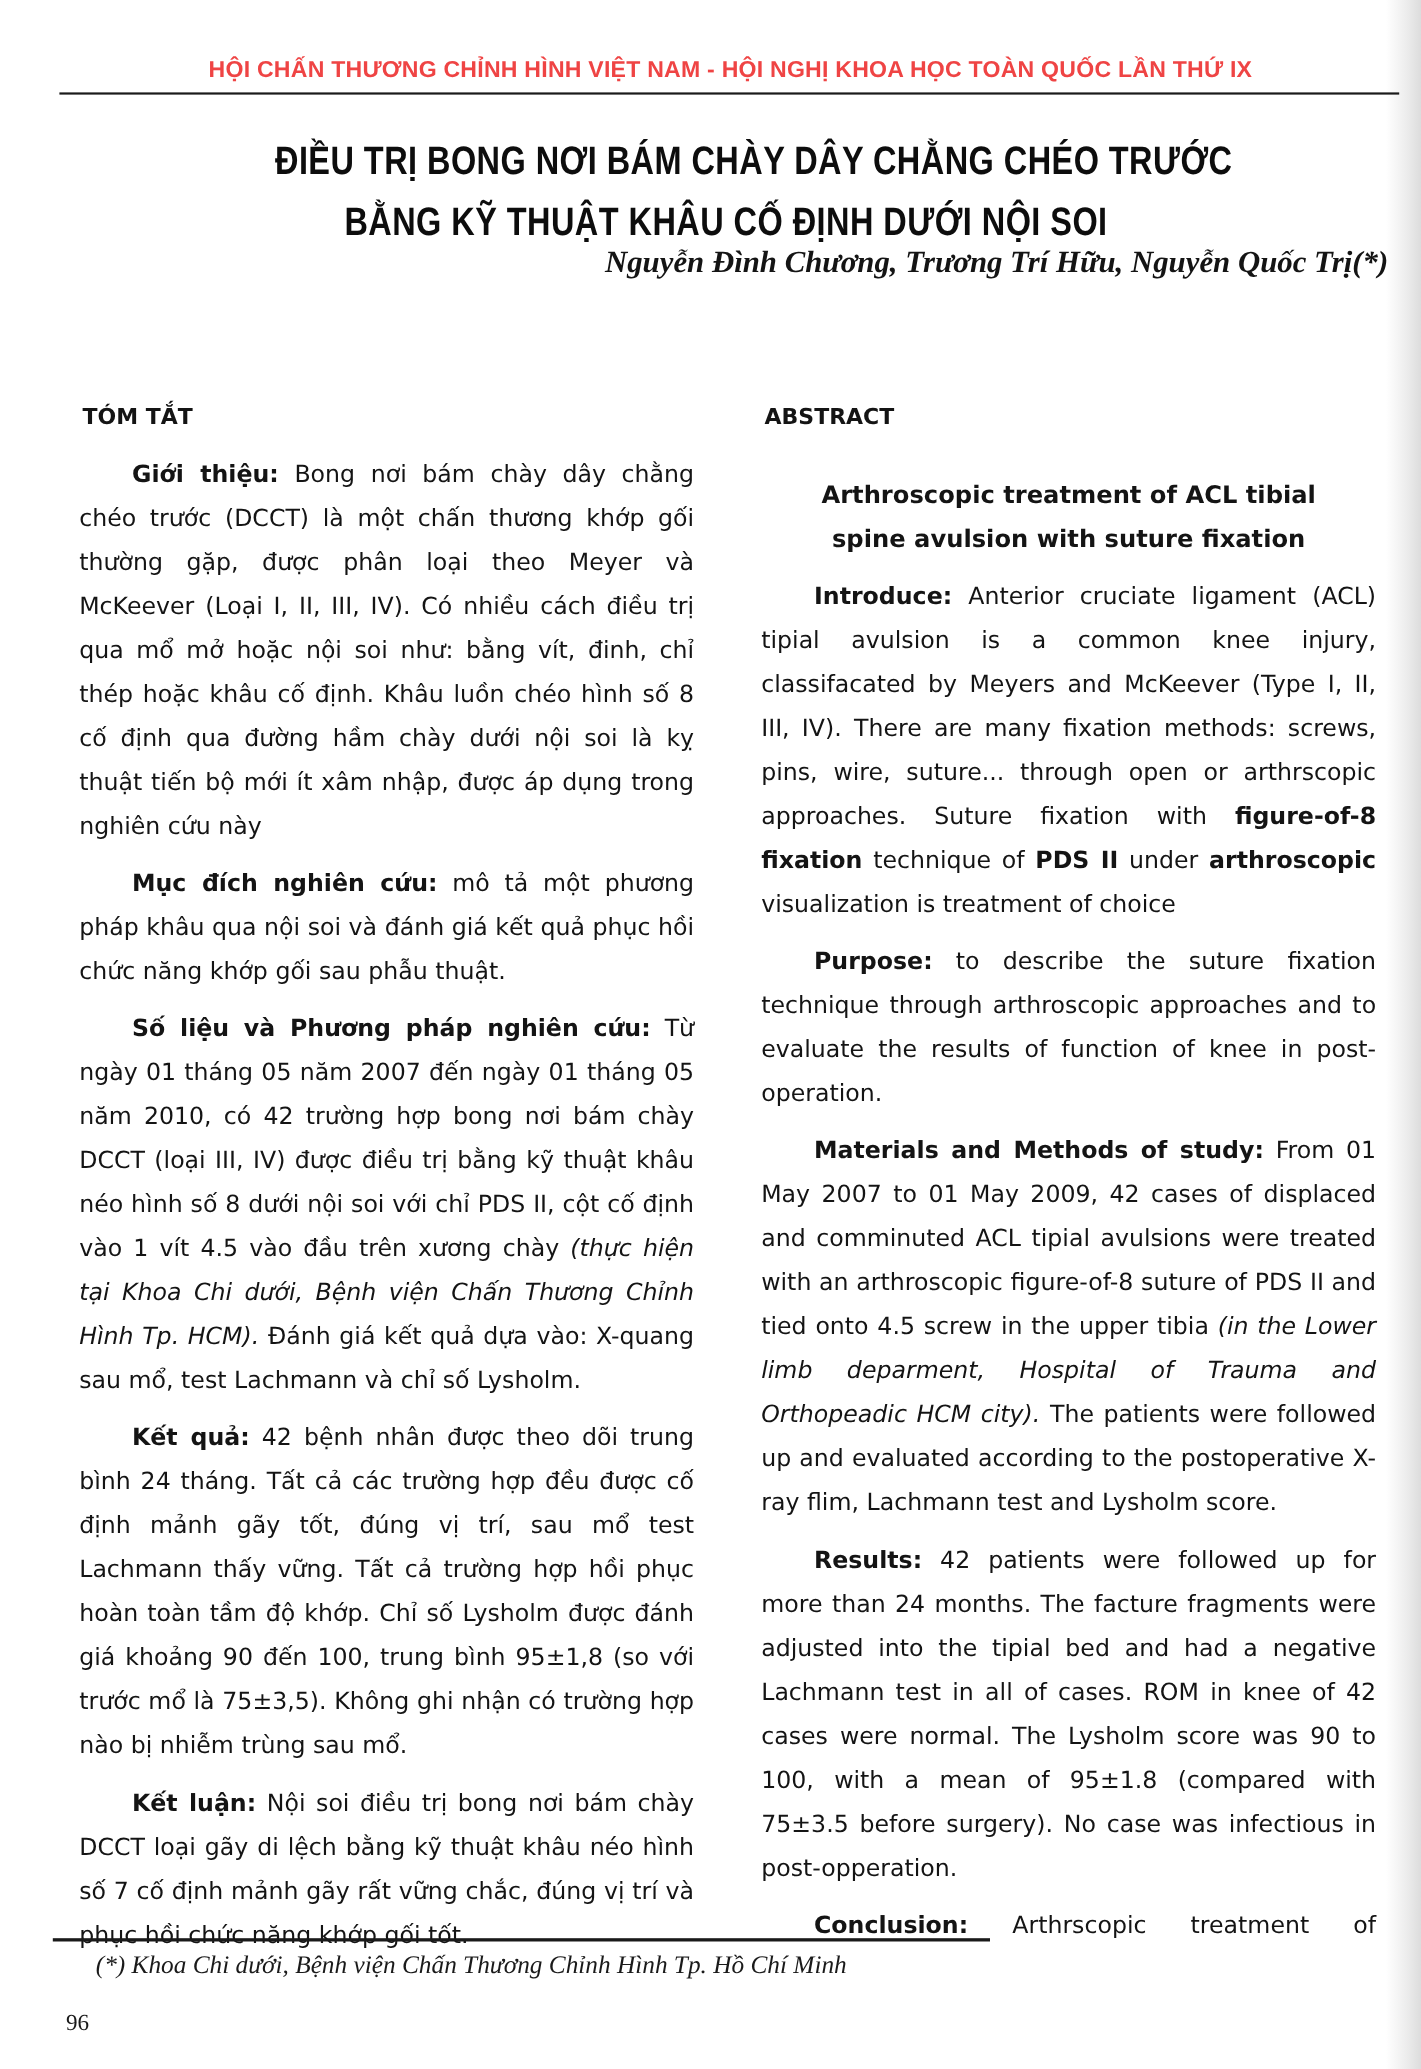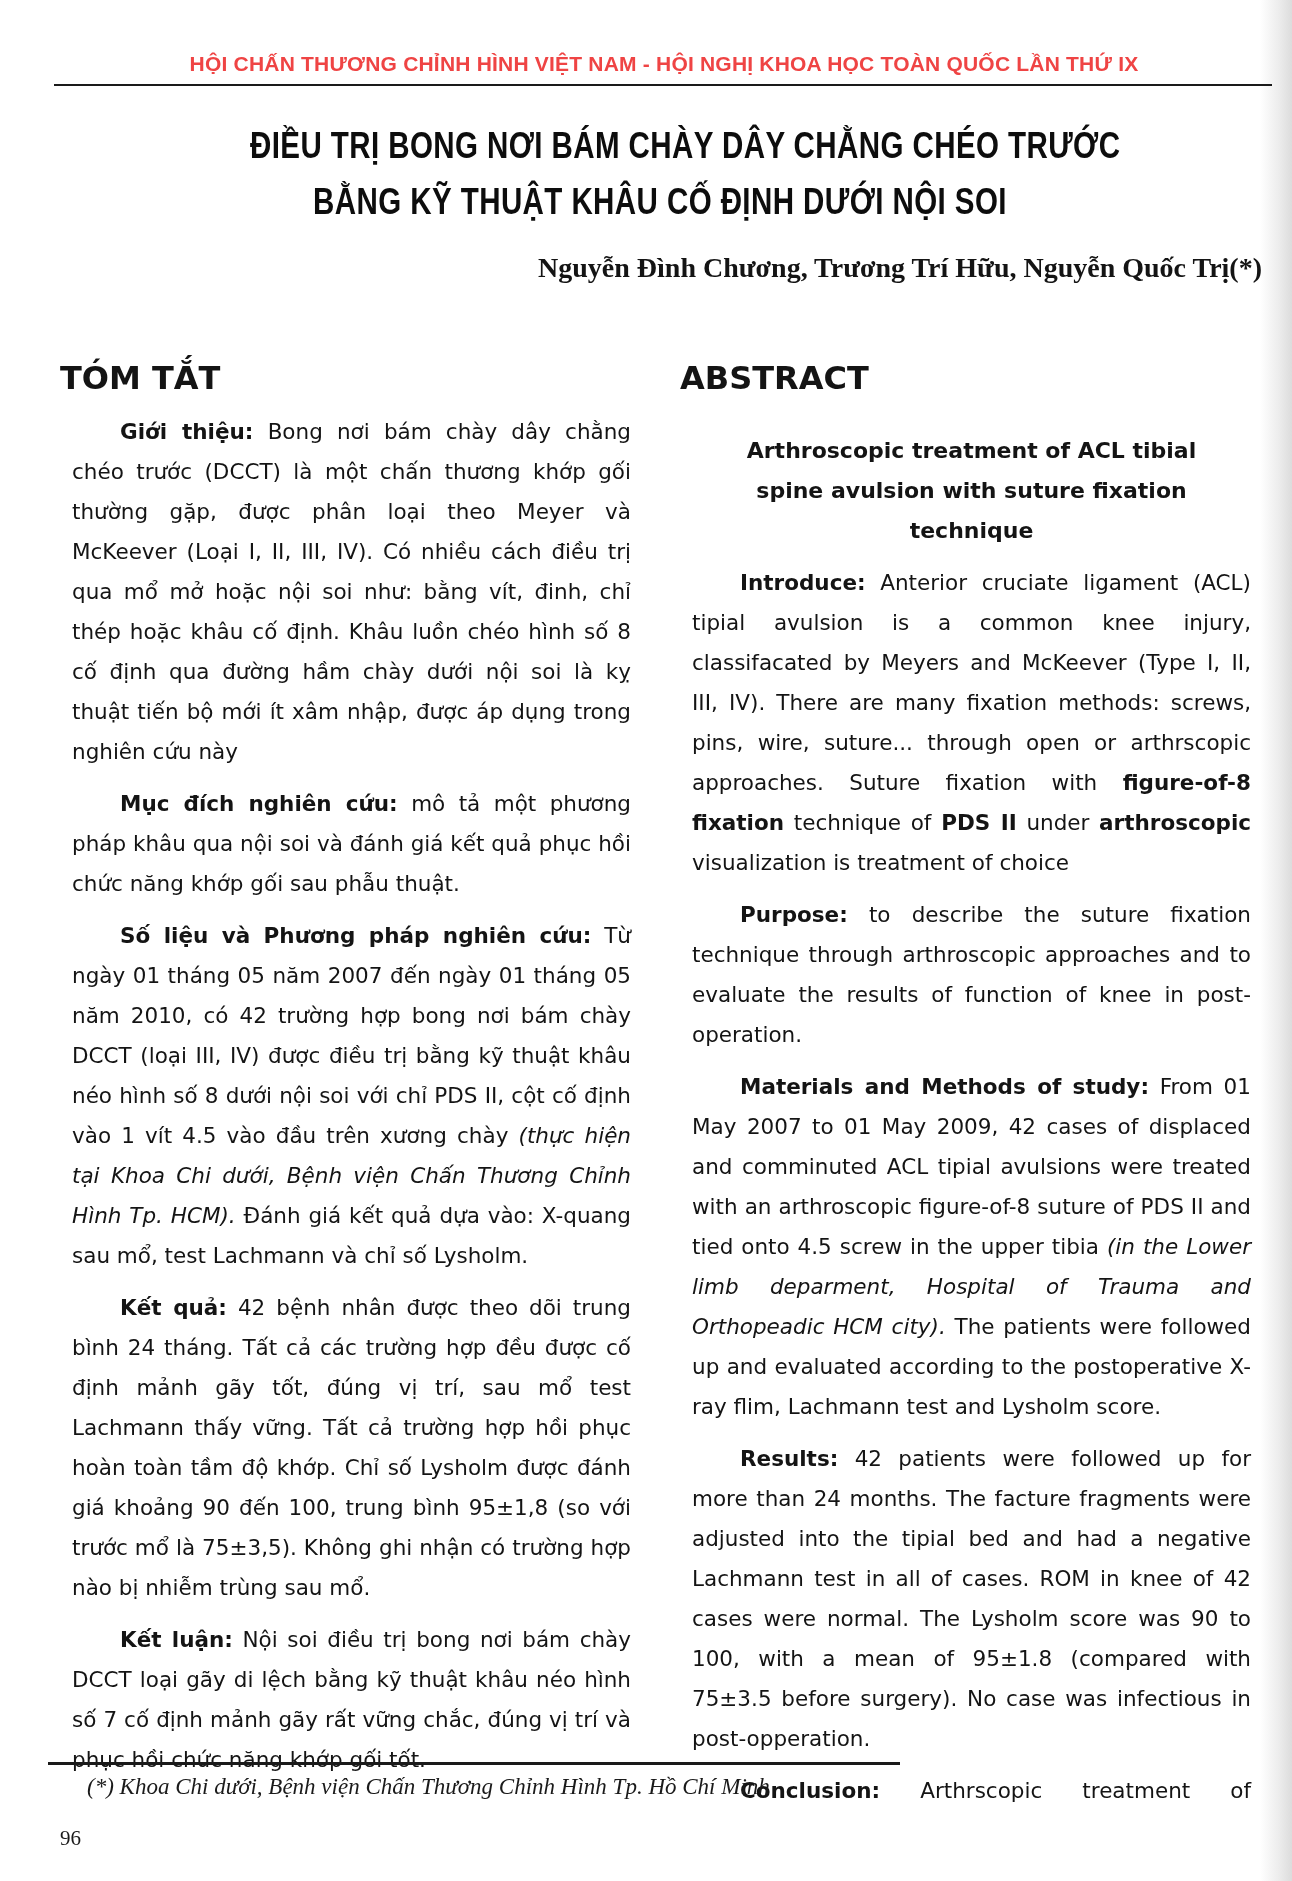--- a/index.html
+++ b/index.html
@@ -6,25 +6,25 @@
   body { width:1292px; height:1881px; position:relative; overflow:hidden; color:#141414; }
   .bleed { position:absolute; right:0; top:0; width:32px; height:1881px;
            background:linear-gradient(to right, #ffffff, #ececec 60%, #dcdcdc); }
   .running-header { position:absolute; top:52px; left:60px; width:1208px; text-align:center;
            font-family:"Liberation Sans", sans-serif; font-size:21px; font-weight:bold; letter-spacing:0.2px; color:#ef4444; }
   .header-rule { position:absolute; top:84px; left:54px; width:1218px; height:2px; background:#1a1a1a; }
   .title { position:absolute; top:118px; left:160px; width:1000px; text-align:center;
            font-family:"Liberation Sans", sans-serif; font-weight:bold; font-size:36px; line-height:56px;
            transform:scaleX(0.82); transform-origin:center top; letter-spacing:0.5px; color:#0d0d0d; }
   .title div { white-space:nowrap; }
-  .authors { position:absolute; top:252px; right:30px; font-family:"Liberation Serif", serif; font-weight:bold; font-size:28px; color:#141414; white-space:nowrap; }
+  .authors { position:absolute; top:223px; right:30px; font-family:"Liberation Serif", serif; font-weight:bold; font-size:28px; color:#141414; white-space:nowrap;font-style:italic; }
   .col { position:absolute; top:356px; width:583px; font-family:"DejaVu Sans", sans-serif; font-size:21.5px; line-height:40px; color:#141414; }
   .col.left { left:60px; }
   .col.right { left:680px; }
-  .sec-head { font-weight:bold; font-size:32px; line-height:44px; }
+  .sec-head { font-weight:bold; font-size:20px; line-height:44px;margin-left:15px; }
   .p { text-align:justify; text-align-last:left; margin:12px; }
   .p .ind { display:inline-block; width:48px; }
   .lbl { font-weight:bold; }
   .it { font-style:italic; }
   .en-title { text-align:center; font-weight:bold; font-size:22px; line-height:40px;margin-top:31px; }
   .foot-rule { position:absolute; top:1762px; left:48px; width:852px; height:3px; background:#1a1a1a; }
   .footnote { position:absolute; top:1774px; left:60px; font-family:"Liberation Serif", serif; font-style:italic; font-size:23px; color:#1a1a1a; white-space:nowrap;margin-left:27px; }
   .page-num { position:absolute; top:1826px; left:60px; font-family:"Liberation Serif", serif; font-size:21px; color:#1a1a1a; }
 </style>
 </head>
@@ -54,21 +54,20 @@
   <p class="p"><span class="ind"></span><span class="lbl">Kết quả:</span> <span>42 bệnh nhân được theo dõi trung bình 24 tháng. Tất cả các trường hợp đều được cố định  mảnh gãy tốt, đúng vị trí, sau mổ test Lachmann thấy vững. Tất cả trường hợp hồi phục hoàn toàn tầm độ khớp. Chỉ số Lysholm được đánh giá khoảng 90 đến 100, trung bình 95±1,8 (so với trước mổ là 75±3,5). Không ghi nhận có trường hợp nào bị nhiễm trùng sau mổ.</span></p>
 
   <p class="p"><span class="ind"></span><span class="lbl">Kết luận:</span> <span>Nội soi điều trị bong nơi bám chày DCCT loại gãy di lệch bằng kỹ thuật khâu néo hình số 7 cố định mảnh gãy rất vững chắc, đúng vị trí  và phục hồi chức năng khớp gối tốt.</span></p>
 </div>
 
 <div class="col right">
   <div class="sec-head">ABSTRACT</div>
   <div class="en-title">
     <div>Arthroscopic treatment of ACL tibial</div>
     <div>spine avulsion with suture fixation</div>
-    <div>technique</div>
   </div>
 
   <p class="p"><span class="ind"></span><span class="lbl">Introduce:</span> <span>Anterior cruciate ligament (ACL) tipial avulsion is a common knee injury, classifacated by Meyers and McKeever (Type I, II, III, IV). There are many fixation methods: screws, pins, wire, suture... through open or arthrscopic approaches. Suture fixation with</span> <span class="lbl">figure-of-8 fixation</span> <span>technique of</span> <span class="lbl">PDS II</span> <span>under</span> <span class="lbl">arthroscopic</span> <span>visualization is treatment of choice</span></p>
 
   <p class="p"><span class="ind"></span><span class="lbl">Purpose:</span> <span>to describe the suture fixation technique through arthroscopic approaches and to evaluate the results of function of knee in post-operation.</span></p>
 
   <p class="p"><span class="ind"></span><span class="lbl">Materials and Methods of study:</span> <span>From 01 May 2007 to 01 May 2009, 42 cases of displaced and comminuted ACL tipial avulsions were treated with an arthroscopic figure-of-8 suture of PDS II and tied onto 4.5 screw  in the upper tibia</span> <span class="it">(in the Lower limb deparment, Hospital of Trauma and Orthopeadic HCM city).</span> <span>The patients were followed up and evaluated according to the postoperative X-ray flim, Lachmann test and Lysholm score.</span></p>
 
   <p class="p"><span class="ind"></span><span class="lbl">Results:</span> <span>42 patients were followed up for more than 24 months. The facture fragments were adjusted into the tipial bed and had a negative Lachmann test in all of cases. ROM in knee of 42 cases were normal. The Lysholm score was 90 to 100, with a mean of 95±1.8 (compared with 75±3.5 before surgery). No case was infectious in post-opperation.</span></p>
 

